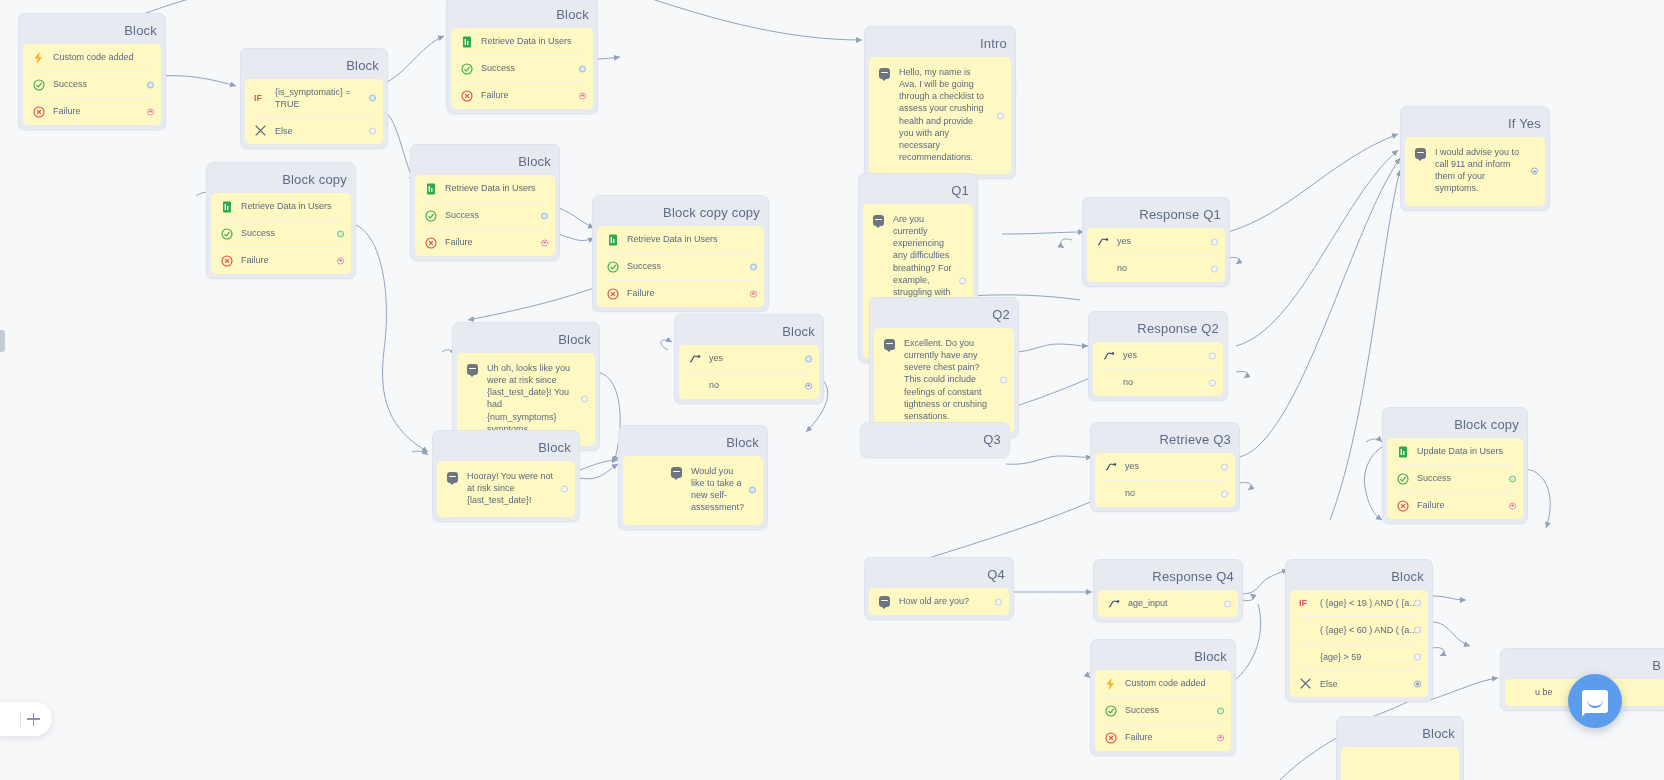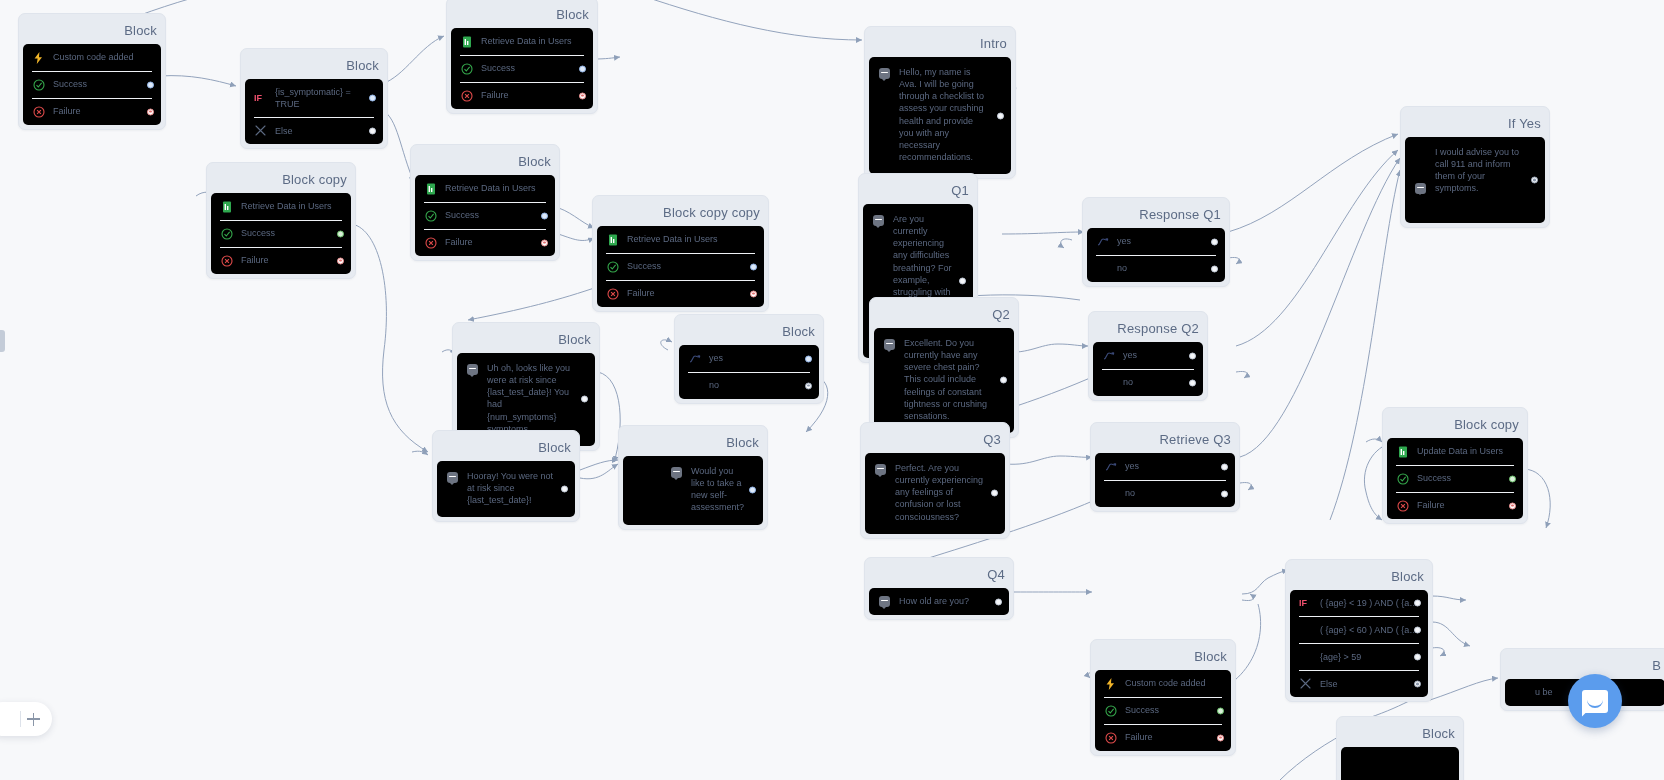--- a/index.html
+++ b/index.html
@@ -34,21 +34,21 @@
   }
   .node-title {
     text-align: right;
     font-size: 13px;
     color: #5c6b85;
     letter-spacing: .2px;
     padding: 5px 4px 6px 4px;
     font-weight: 400;
   }
   .node-body {
-    background: #000000;
+    background: #fef9c3;
     border-radius: 5px;
     overflow: hidden;
   }
   .row {
     display: flex;
     align-items: center;
     position: relative;
     padding: 7px 9px 7px 9px;
     font-size: 9px;
     color: #5b6880;
@@ -592,21 +592,21 @@
       <div class="row" style="align-items:flex-start; padding-top:9px; padding-bottom:11px;">
         <span class="ic" style="margin-top:1px;">
             <span class="chat-ic"></span>
           </span>
         <span class="txt ml">Excellent. Do you currently have any severe chest pain? This could include feelings of constant tightness or crushing sensations.</span>
         <span class="port grey"></span>
       </div>
     </div>
   </div>
 
-  <div class="node" style="left:1088px; top:311px; width:120px;">
+  <div class="node" style="left:1088px; top:311px; width:140px;">
     <div class="node-title">Response Q2</div>
     <div class="node-body">
       <div class="row">
         <span class="ic">
             <svg class="gi" width="12" height="10" viewBox="0 0 12 10">
               <path d="M1 8 C3.5 8 3.5 2 6 2 C8 2 9 4 11 2" stroke="#3b4a78" stroke-width="1.2" fill="none"></path>
               <path d="M8.4 1.2 L11.2 1.6 L10.6 4.2" fill="#3b4a78"></path>
             </svg>
           </span>
         <span class="txt">yes</span>
@@ -615,29 +615,20 @@
       <div class="row">
         <span class="ic"></span>
         <span class="txt">no</span>
         <span class="port grey"></span>
       </div>
     </div>
   </div>
 
   <div class="node" style="left:860px; top:422px; width:150px;">
     <div class="node-title">Q3</div>
-    <div class="node-body">
-      <div class="row" style="align-items:flex-start; padding-top:9px; padding-bottom:11px;">
-        <span class="ic" style="margin-top:1px;">
-            <span class="chat-ic"></span>
-          </span>
-        <span class="txt ml">Perfect. Are you currently experiencing any feelings of confusion or lost consciousness?</span>
-        <span class="port grey"></span>
-      </div>
-    </div>
   </div>
 
   <div class="node" style="left:1090px; top:422px; width:150px;">
     <div class="node-title">Retrieve Q3</div>
     <div class="node-body">
       <div class="row">
         <span class="ic">
             <svg class="gi" width="12" height="10" viewBox="0 0 12 10">
               <path d="M1 8 C3.5 8 3.5 2 6 2 C8 2 9 4 11 2" stroke="#3b4a78" stroke-width="1.2" fill="none"></path>
               <path d="M8.4 1.2 L11.2 1.6 L10.6 4.2" fill="#3b4a78"></path>
@@ -650,21 +641,21 @@
         <span class="ic"></span>
         <span class="txt">no</span>
         <span class="port grey"></span>
       </div>
     </div>
   </div>
 
   <div class="node" style="left:1400px; top:106px; width:150px;">
     <div class="node-title">If Yes</div>
     <div class="node-body">
-      <div class="row" style="align-items:flex-end; padding-top:9px; padding-bottom:28px;">
+      <div class="row" style="align-items:flex-start; padding-top:9px; padding-bottom:11px;">
         <span class="ic" style="margin-top:1px;">
             <span class="chat-ic"></span>
           </span>
         <span class="txt ml">I would advise you to call 911 and inform them of your symptoms.</span>
         <span class="port dark"></span>
       </div>
     </div>
   </div>
 
   <div class="node" style="left:1382px; top:407px; width:146px;">
@@ -709,20 +700,35 @@
       <div class="row">
         <span class="ic">
             <span class="chat-ic"></span>
           </span>
         <span class="txt">How old are you?</span>
         <span class="port grey"></span>
       </div>
     </div>
   </div>
 
+  <div class="node" style="left:1093px; top:559px; width:150px;">
+    <div class="node-title">Response Q4</div>
+    <div class="node-body">
+      <div class="row">
+        <span class="ic">
+            <svg class="gi" width="12" height="10" viewBox="0 0 12 10">
+              <path d="M1 8 C3.5 8 3.5 2 6 2 C8 2 9 4 11 2" stroke="#3b4a78" stroke-width="1.2" fill="none"></path>
+              <path d="M8.4 1.2 L11.2 1.6 L10.6 4.2" fill="#3b4a78"></path>
+            </svg>
+          </span>
+        <span class="txt">age_input</span>
+        <span class="port grey"></span>
+      </div>
+    </div>
+  </div>
 
   <div class="node" style="left:1285px; top:559px; width:148px;">
     <div class="node-title">Block</div>
     <div class="node-body">
       <div class="row">
         <span class="if-label">IF</span>
         <span class="txt" style="white-space:nowrap; overflow:hidden; text-overflow:ellipsis;">( {age} &lt; 19 ) AND ( {age} ...</span>
         <span class="port grey"></span>
       </div>
       <div class="row">

